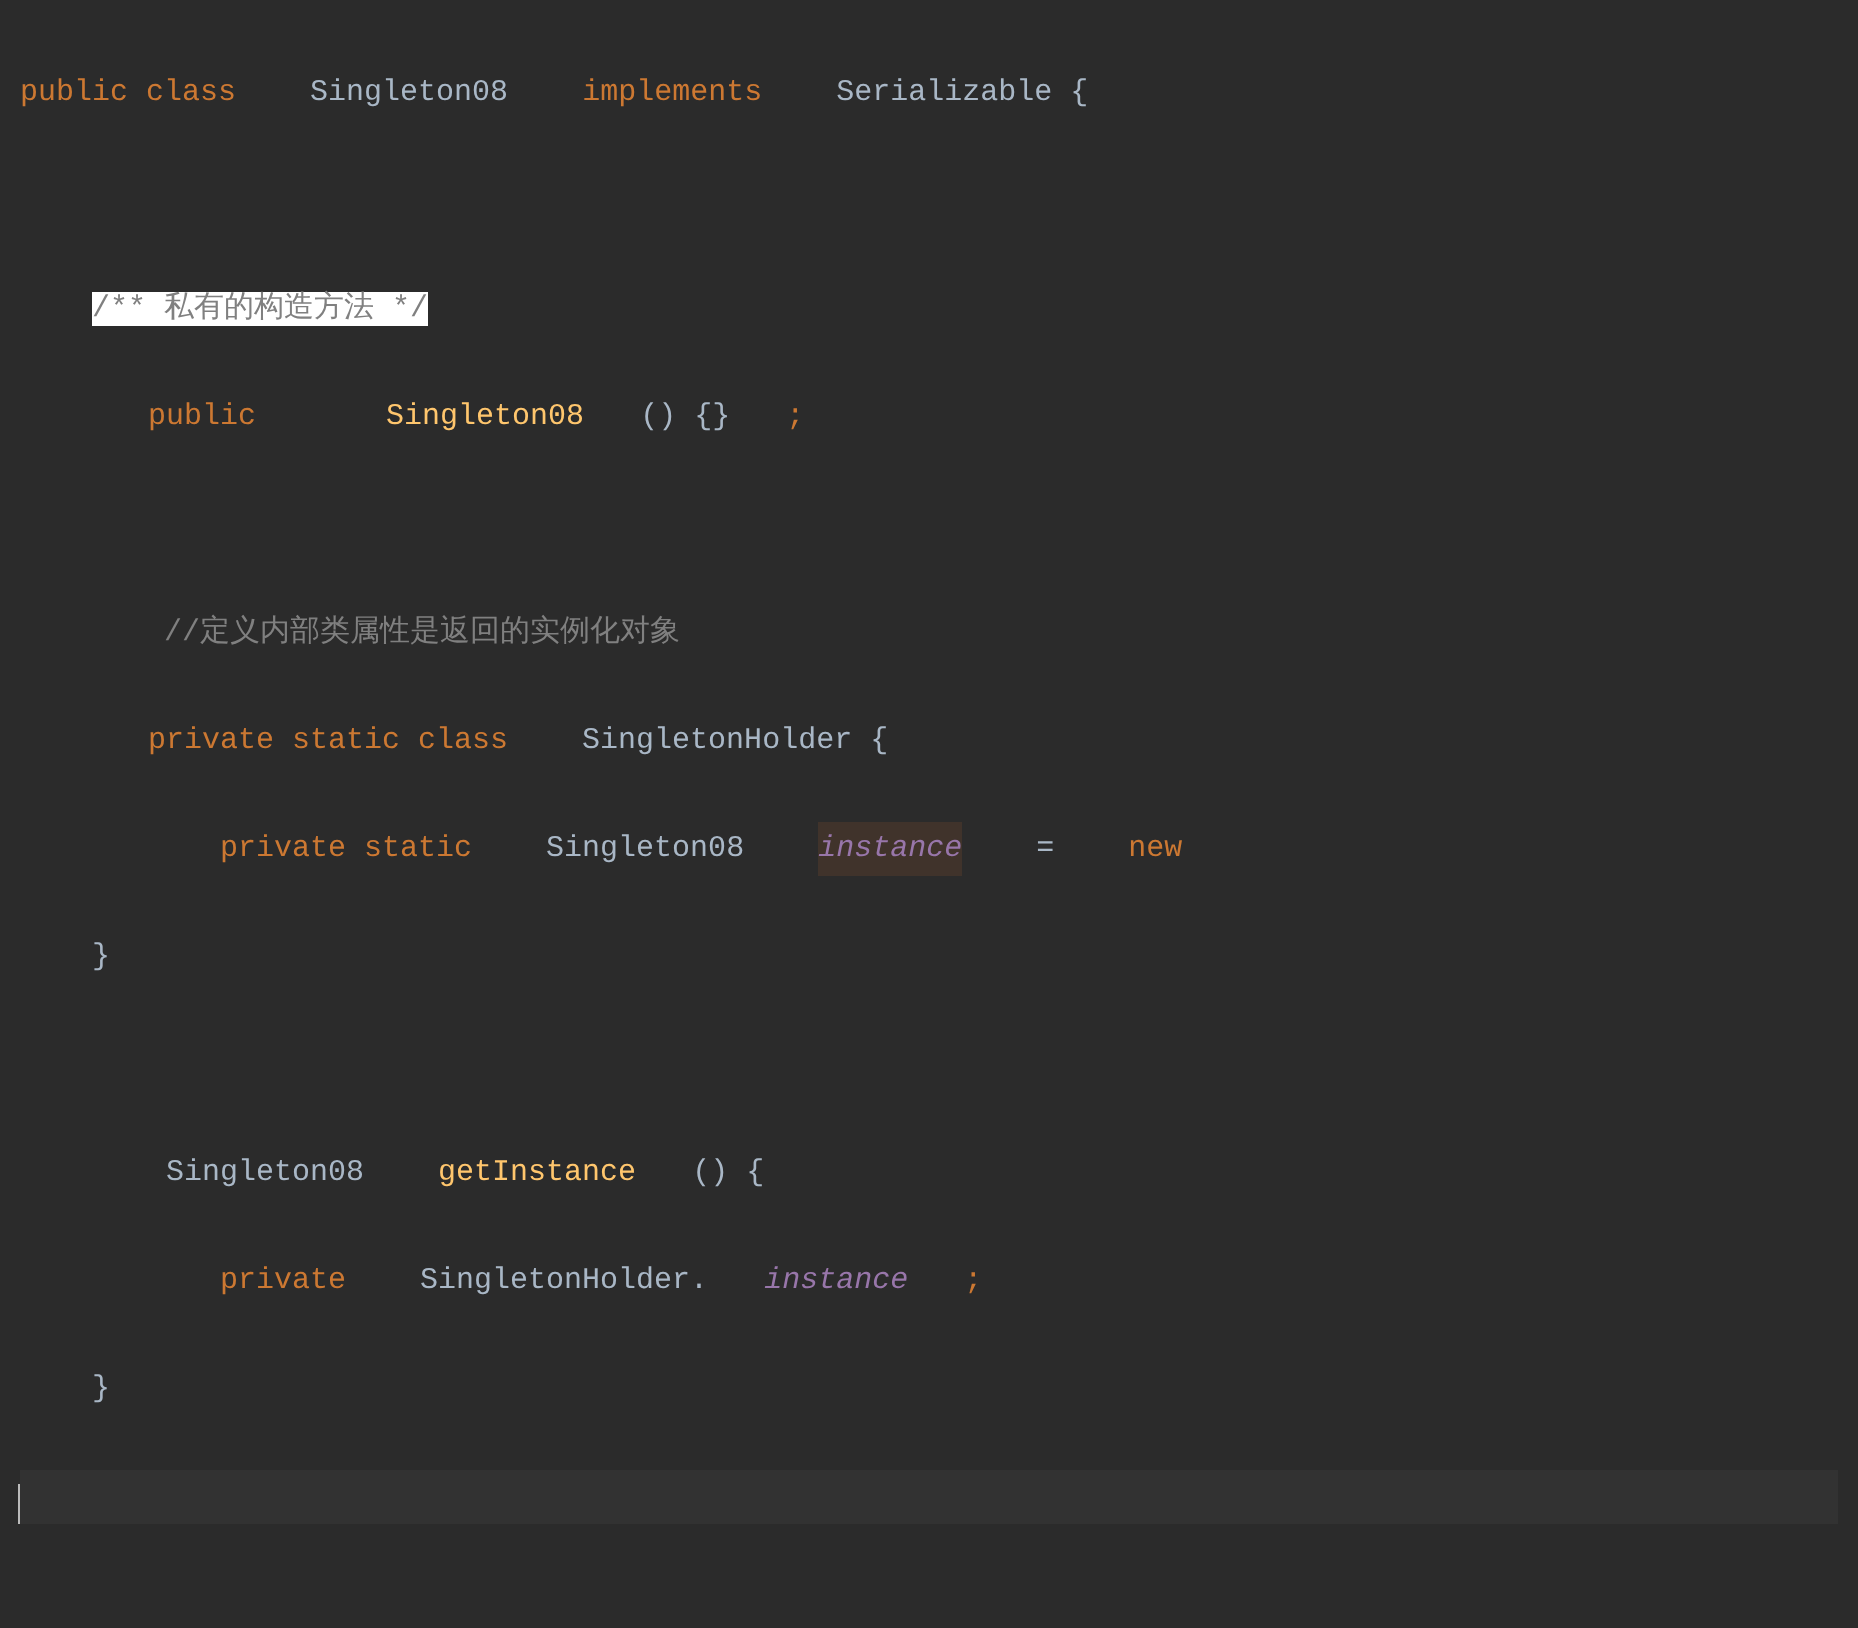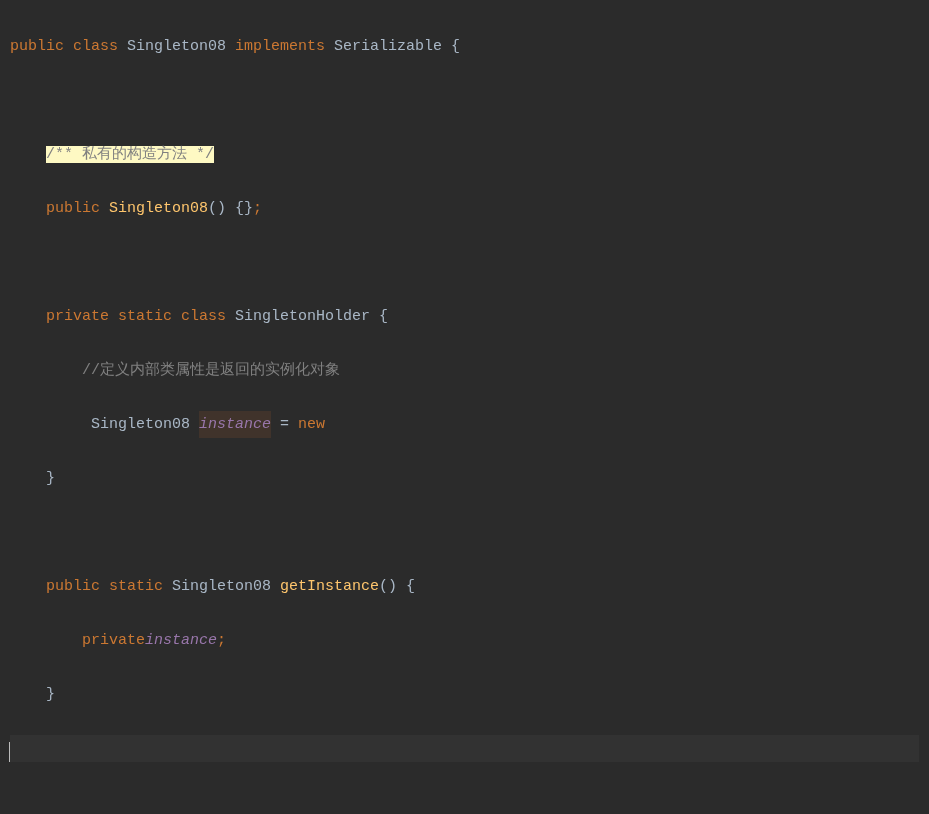--- a/index.html
+++ b/index.html
@@ -14,25 +14,26 @@
       overflow: hidden;
     }
     .editor {
       padding: 6px 10px;
       white-space: pre;
     }
     .line {
       height: 27px;
       display: flex;
       align-items: flex-end;
+      gap: 28px;
     }
     .kw { color: #cc7832; }
     .method { color: #ffc66d; }
     .comment { color: #808080; }
-    .comment-bg { background: #fef9c3; }
+    .comment-bg { background: #ffffff; }
     .field-hl { background: #40332b; color: #9876aa; font-style: italic; }
     .static-field { color: #9876aa; font-style: italic; }
     .semi { color: #cc7832; }
     .caret-line { background: #323232; }
     .caret {
       display: inline-block;
       width: 1px;
       height: 20px;
       background: #bbb;
       vertical-align: middle;
@@ -41,27 +42,27 @@
   </style>
 </head>
 <body>
 
 <div class="editor">
 <div class="line"><span class="kw">public class</span><span> Singleton08 </span><span class="kw">implements</span><span> Serializable {</span></div>
 <div class="line"><span></span></div>
 <div class="line"><span class="comment">    <span class="comment-bg">/** 私有的构造方法 */</span></span></div>
 <div class="line"><span>    </span><span class="kw">public</span><span> </span><span class="method">Singleton08</span><span>() {}</span><span class="semi">;</span></div>
 <div class="line"><span></span></div>
+<div class="line"><span class="comment">        //定义内部类属性是返回的实例化对象</span></div>
 <div class="line"><span>    </span><span class="kw">private static class</span><span> SingletonHolder {</span></div>
-<div class="line"><span class="comment">        //定义内部类属性是返回的实例化对象</span></div>
-<div class="line"><span>        </span><span> Singleton08 </span><span class="field-hl">instance</span><span> = </span><span class="kw">new</span></div>
+<div class="line"><span>        </span><span class="kw">private static</span><span> Singleton08 </span><span class="field-hl">instance</span><span> = </span><span class="kw">new</span></div>
 <div class="line"><span>    }</span></div>
 <div class="line"><span></span></div>
-<div class="line"><span>    </span><span class="kw">public static</span><span> Singleton08 </span><span class="method">getInstance</span><span>() {</span></div>
-<div class="line"><span>        </span><span class="kw">private</span><span class="static-field">instance</span><span class="semi">;</span></div>
+<div class="line"><span>    </span><span> Singleton08 </span><span class="method">getInstance</span><span>() {</span></div>
+<div class="line"><span>        </span><span class="kw">private</span><span> SingletonHolder.</span><span class="static-field">instance</span><span class="semi">;</span></div>
 <div class="line"><span>    }</span></div>
 <div class="line caret-line"><span class="caret"></span><span></span></div>
 
 
 
 
 
 
 
 

